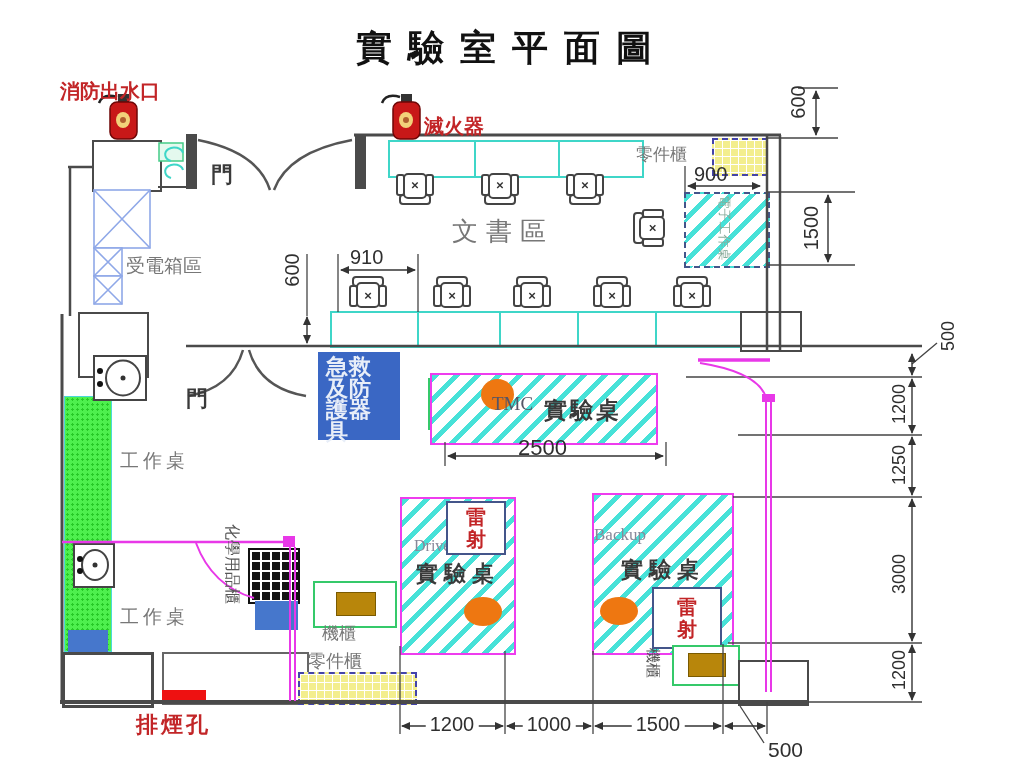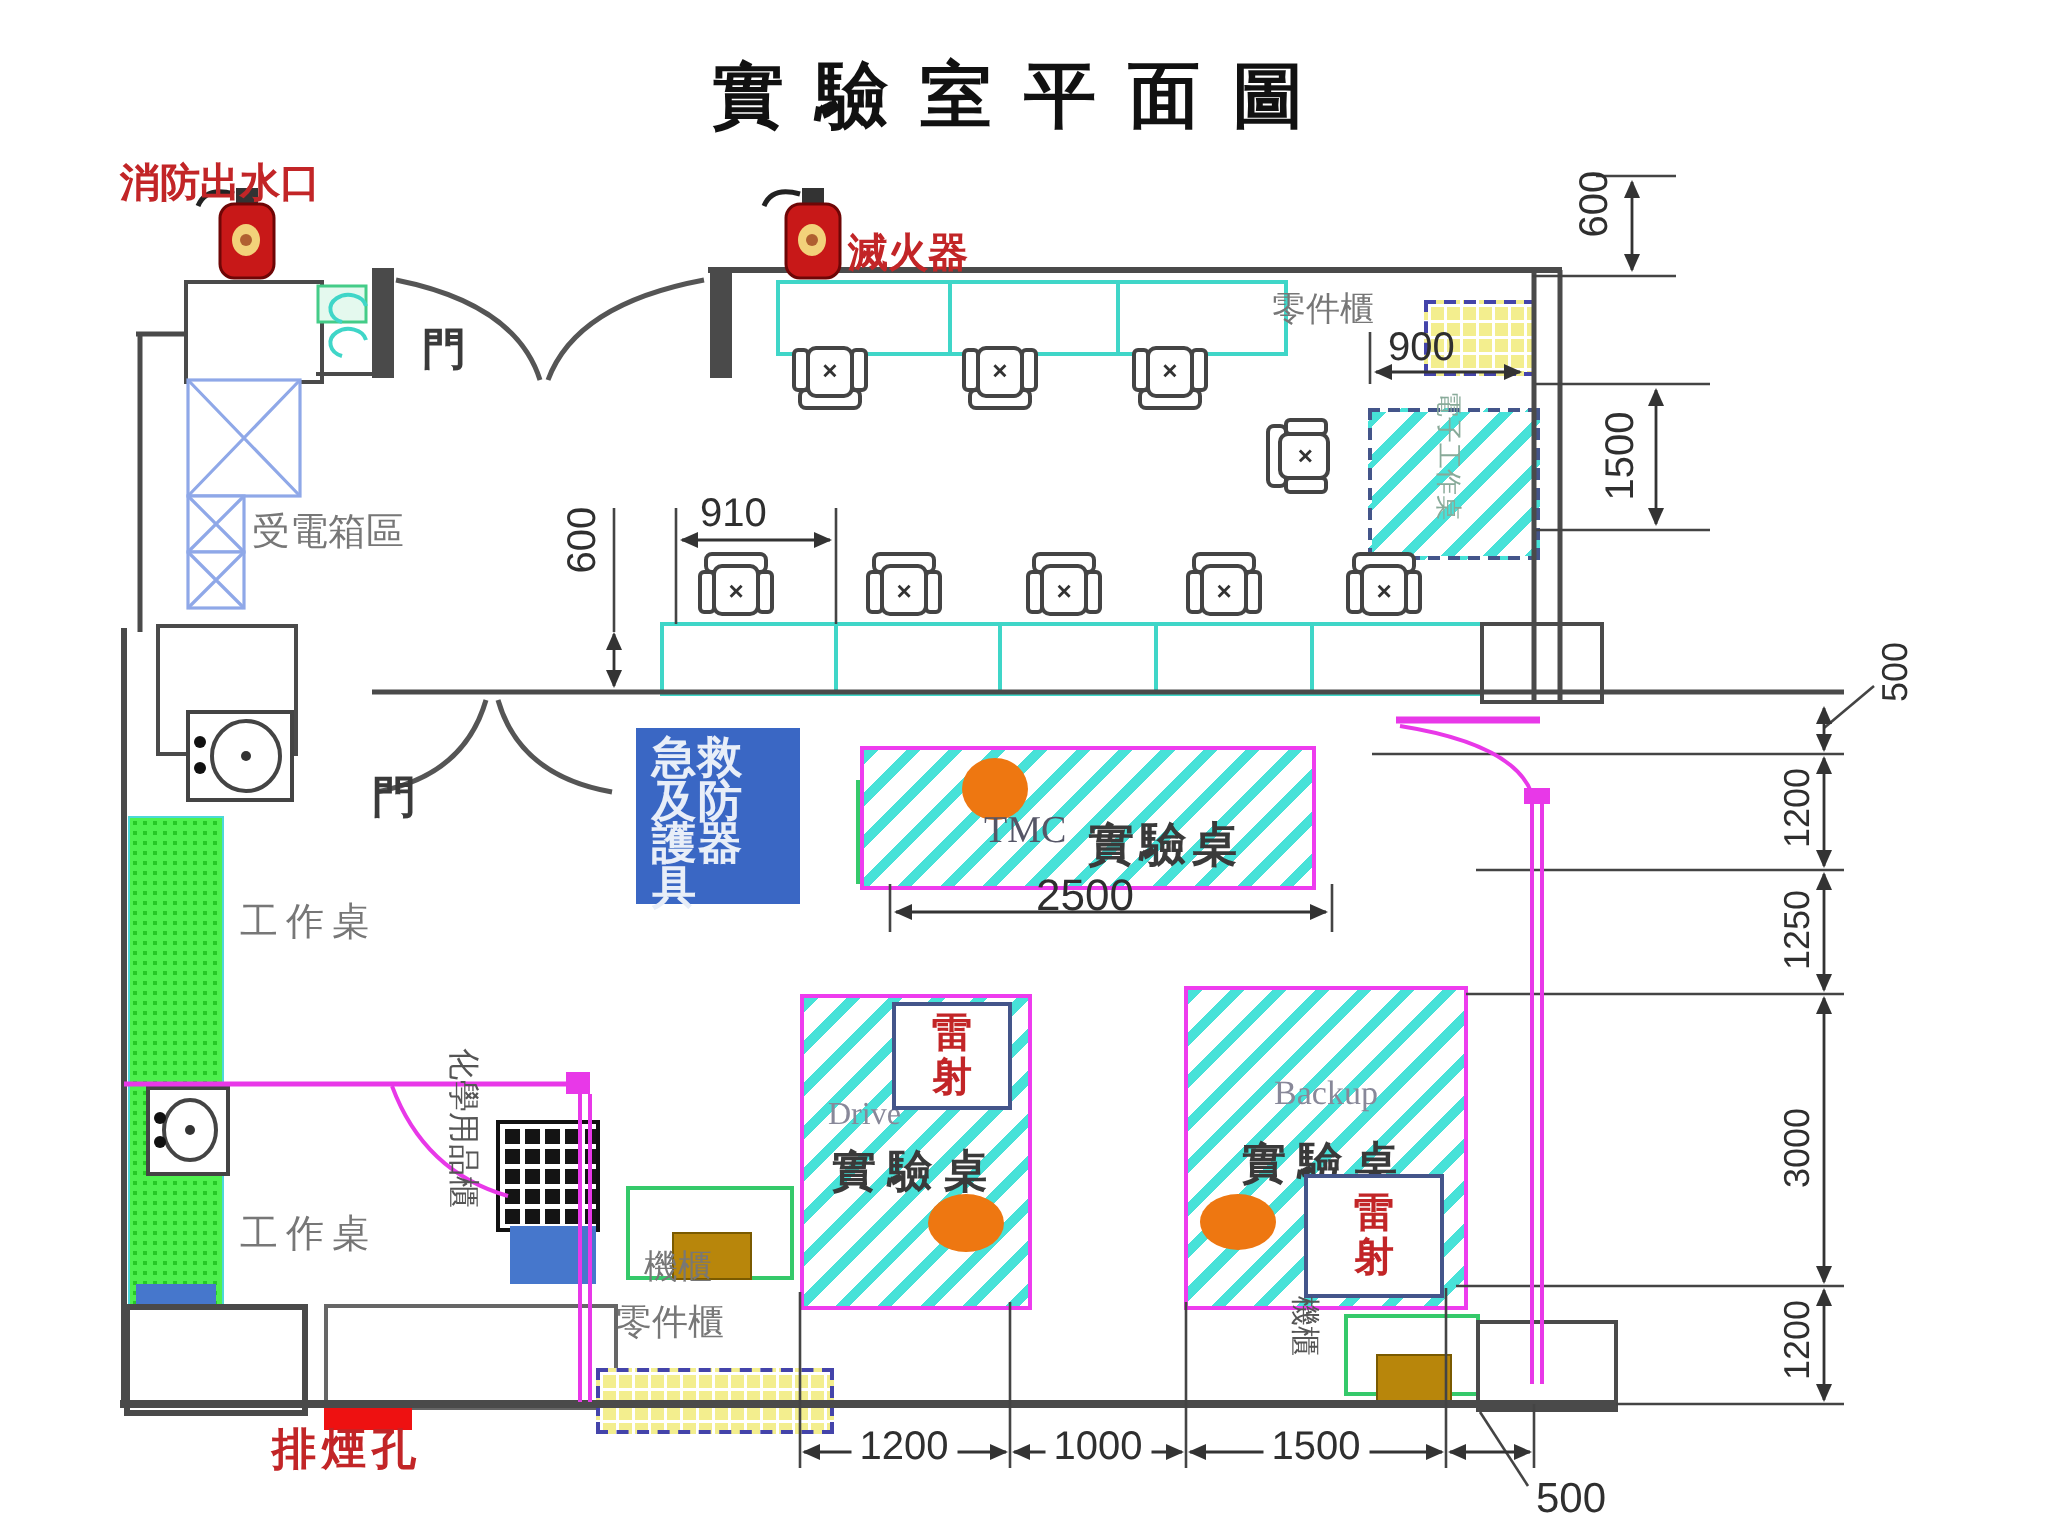--- a/index.html
+++ b/index.html
@@ -1,18 +1,18 @@
 <!DOCTYPE html>
 <html><head>
 <meta charset="utf-8">
 <style>
   html,body{margin:0;padding:0;background:#fff;}
   #plan{position:relative;width:1024px;height:768px;background:#fff;overflow:hidden;
         font-family:"Liberation Sans","DejaVu Sans",sans-serif;}
-  .abs{position:absolute;margin-top:12px;}
+  .abs{position:absolute;}
   #title{position:absolute;top:24px;left:0;width:100%;text-align:center;
          font-family:"Liberation Serif","DejaVu Serif",serif;font-weight:700;
          font-size:36px;color:#111;letter-spacing:16px;}
   
   .lbl{position:absolute;white-space:nowrap;color:#777;}
   .lbl-dark{color:#3a3a3a;}
   .lbl-red{color:#c22527;font-weight:700;}
   .dim{position:absolute;white-space:nowrap;color:#2f2f2f;font-size:20px;font-weight:500;}
   .rotccw{transform:translate(-50%,-50%) rotate(-90deg);}
   .rotcw{transform:translate(-50%,-50%) rotate(90deg);}
@@ -116,21 +116,21 @@
   <div class="exptable hatch" style="left:400px;top:497px;width:112px;height:154px">
     <div class="abs" style="left:12px;top:38px;font-family:'Liberation Serif','DejaVu Serif',serif;font-size:16px;color:#889">Drive</div>
     <div class="laserbox" style="left:44px;top:2px;width:56px;height:50px">
       <span>雷射</span>
     </div>
     <div class="abs lbl-dark" style="left:0;top:60px;width:100%;text-align:center;font-size:22px;font-weight:700;letter-spacing:6px">實驗桌</div>
     <div class="oval" style="left:62px;top:98px;width:38px;height:29px"></div>
   </div>
 
   <div class="exptable hatch" style="left:592px;top:493px;width:138px;height:158px">
-    <div class="abs" style="left:0;top:30px;width:100%;text-align:center;font-family:'Liberation Serif','DejaVu Serif',serif;font-size:17px;color:#889">Backup</div>
+    <div class="abs" style="left:0;top:30px;width:100%;text-align:left;font-family:'Liberation Serif','DejaVu Serif',serif;font-size:17px;color:#889">Backup</div>
     <div class="abs lbl-dark" style="left:0;top:60px;width:100%;text-align:center;font-size:22px;font-weight:700;letter-spacing:6px">實驗桌</div>
     <div class="oval" style="left:6px;top:102px;width:38px;height:28px"></div>
     <div class="laserbox" style="left:58px;top:92px;width:66px;height:58px">
       <span>雷射</span>
     </div>
   </div>
 
   <div class="abs" style="left:672px;top:645px;width:64px;height:37px;border:2.5px solid #35c96a;background:#fff">
     <div class="abs" style="left:14px;top:6px;width:36px;height:22px;background:#b8860b;border:1px solid #7a5a00"></div>
   </div>
@@ -324,20 +324,21 @@
     </g>
   </svg>
 
   <div class="layer-labels">
 
     <div class="lbl lbl-red" style="left:60px;top:78px;font-size:20px">消防出水口</div>
     <div class="lbl lbl-red" style="left:424px;top:113px;font-size:20px">滅火器</div>
     <div class="lbl lbl-dark" style="left:211px;top:160px;font-size:22px;font-weight:600">門</div>
     <div class="lbl lbl-dark" style="left:186px;top:384px;font-size:22px;font-weight:600">門</div>
     <div class="lbl" style="left:126px;top:253px;font-size:19px">受電箱區</div>
+    <div class="lbl" style="left:452px;top:214px;font-size:26px;letter-spacing:8px">文書區</div>
     <div class="lbl" style="left:636px;top:143px;font-size:17px">零件櫃</div>
     <div class="lbl rotcw" style="left:724px;top:228px;font-size:13px;color:#8a9">電子工作桌</div>
     <div class="lbl" style="left:120px;top:448px;font-size:19px;letter-spacing:4px">工作桌</div>
     <div class="lbl" style="left:120px;top:604px;font-size:19px;letter-spacing:4px">工作桌</div>
     <div class="lbl rotcw" style="left:231px;top:564px;font-size:16px;color:#555">化學用品櫃</div>
     <div class="lbl" style="left:322px;top:622px;font-size:17px">機櫃</div>
     <div class="lbl rotcw" style="left:652px;top:663px;font-size:15px;color:#555">機櫃</div>
     <div class="lbl" style="left:308px;top:649px;font-size:18px">零件櫃</div>
     <div class="lbl lbl-red" style="left:136px;top:710px;font-size:22px;letter-spacing:3px">排煙孔</div>
 

